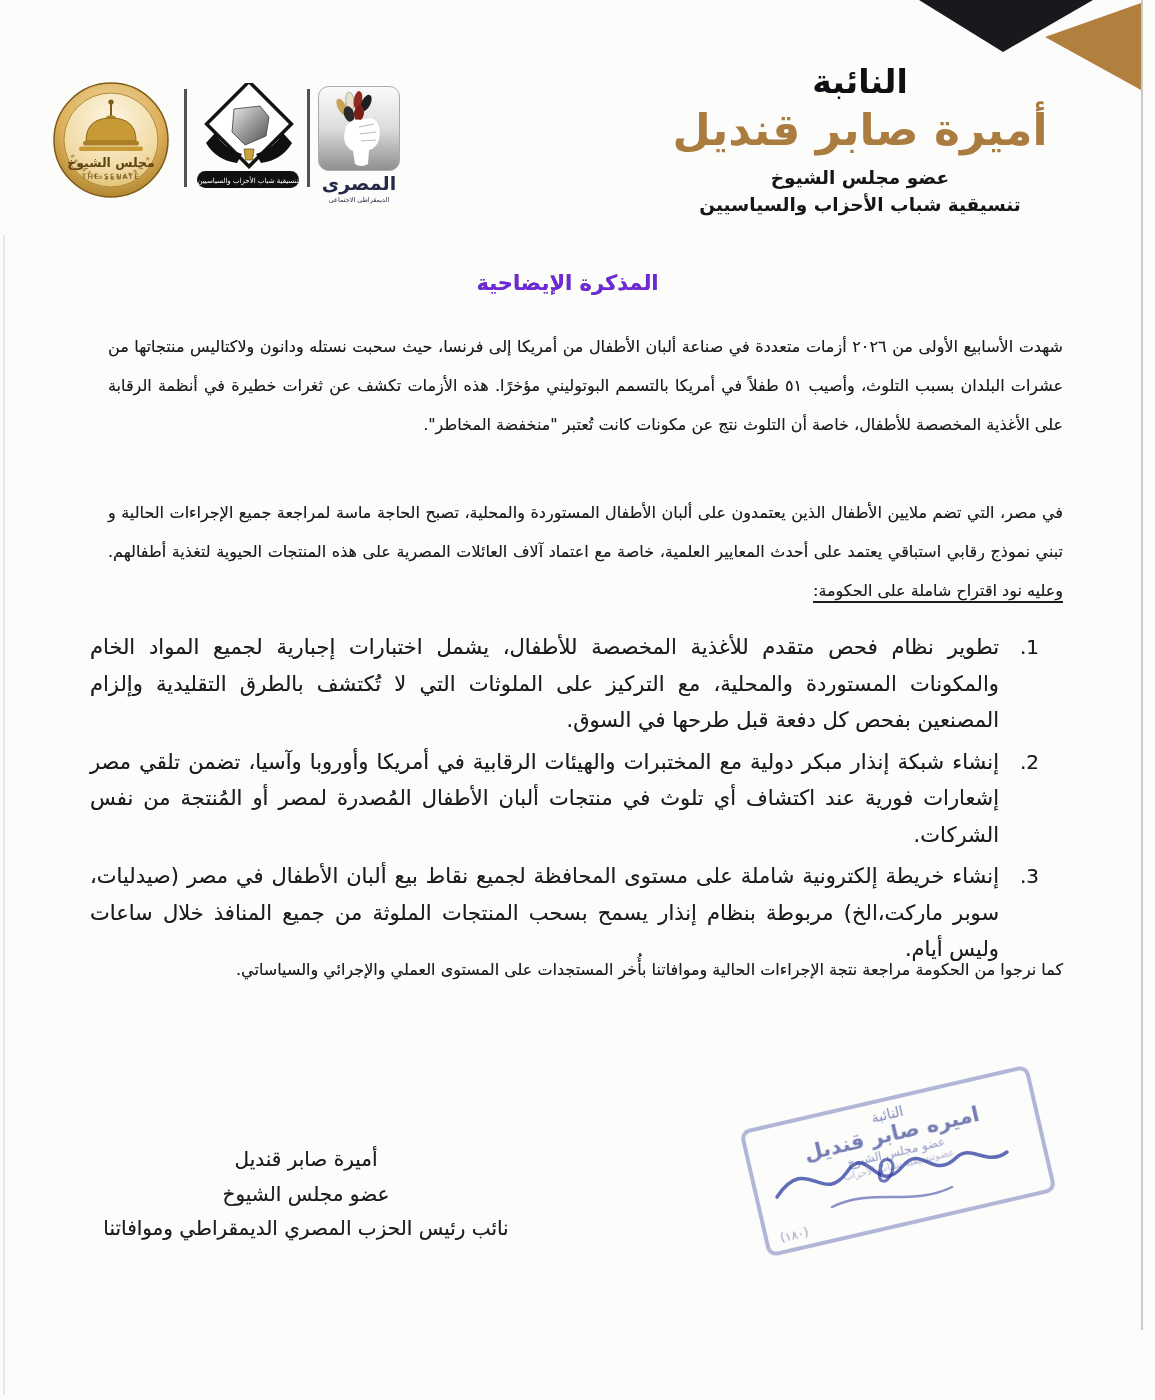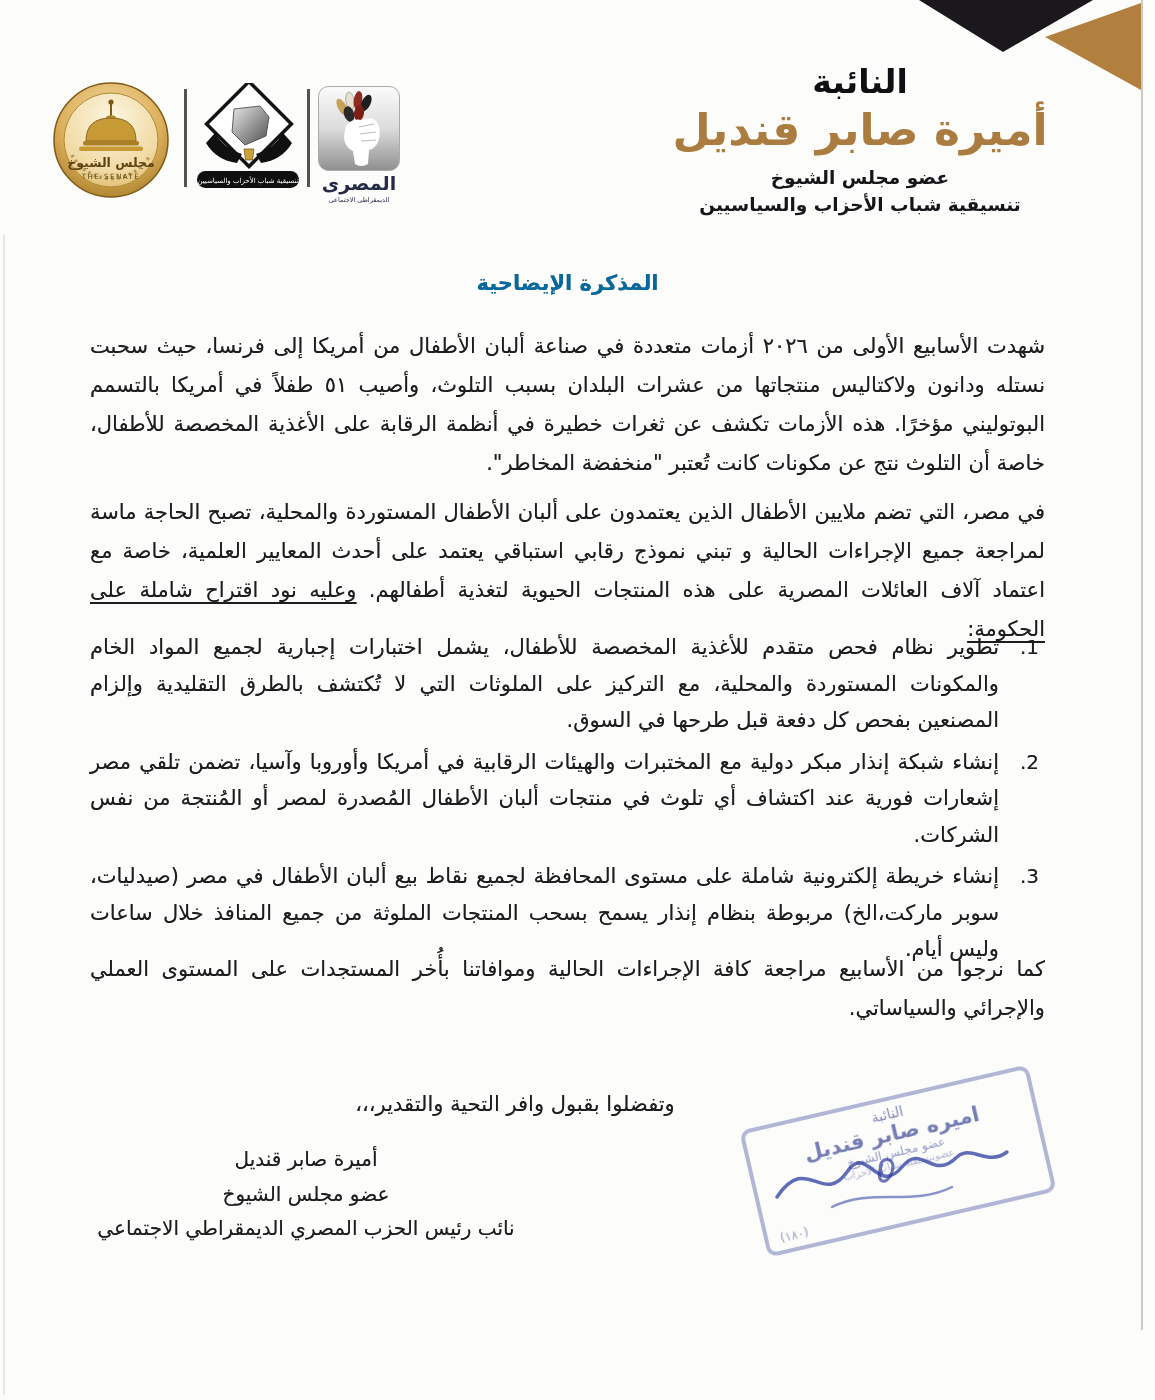--- a/index.html
+++ b/index.html
@@ -22,26 +22,26 @@
   .logo-party { position:absolute; left:317px; top:80px; width:84px; height:122px; }
   
   .header-text { position:absolute; top:62px; left:638px; width:444px; text-align:center; direction:rtl; }
   .header-label { font-size:33px; font-weight:bold; color:#101014; line-height:40px; }
   .header-name  { font-size:44px; font-weight:bold; color:#ab7c3f; line-height:56px; }
   .header-role  { font-size:18.5px; font-weight:bold; color:#15151a; line-height:26.5px; }
   .header-role.first { margin-top:7px; }
   
   .memo-title {
     position:absolute; top:271px; right:110px; width:955px; text-align:center;
-    direction:rtl; font-size:21px; font-weight:bold; color:#0369a1;
+    direction:rtl; font-size:21px; font-weight:bold; color:#6d28d9;
     text-shadow:0 0 .4px rgba(0,0,0,.5);
   }
   .p {
-    position:absolute; right:110px; width:955px; direction:rtl;
-    font-size:21px; line-height:39px; text-align:justify;
+    position:absolute; right:92px; width:955px; direction:rtl;
+    font-size:16px; line-height:39px; text-align:justify;
     text-shadow:0 0 .4px rgba(0,0,0,.5);
   }
   .p1 { top:327px; }
   .p2 { top:493px; }
   .closing { top:950px; }
   .u { text-decoration:underline; text-underline-offset:5px; text-decoration-thickness:1.5px; }
   .list {
     position:absolute; top:629px; right:110px; width:955px; direction:rtl;
     font-size:21px; line-height:36.5px; text-shadow:0 0 .4px rgba(0,0,0,.5);
   }
@@ -174,28 +174,27 @@
     <div class="list-item">
       <span class="list-num">2.</span>
       <span>إنشاء شبكة إنذار مبكر دولية مع المختبرات والهيئات الرقابية في أمريكا وأوروبا وآسيا، تضمن تلقي مصر إشعارات فورية عند اكتشاف أي تلوث في منتجات ألبان الأطفال المُصدرة لمصر أو المُنتجة من نفس الشركات.</span>
     </div>
     <div class="list-item">
       <span class="list-num">3.</span>
       <span>إنشاء خريطة إلكترونية شاملة على مستوى المحافظة لجميع نقاط بيع ألبان الأطفال في مصر (صيدليات، سوبر ماركت،الخ) مربوطة بنظام إنذار يسمح بسحب المنتجات الملوثة من جميع المنافذ خلال ساعات وليس أيام.</span>
     </div>
   </div>
 
-  <div class="p closing">كما نرجوا من الأسابيع مراجعة كافة الإجراءات الحالية وموافاتنا بأُخر المستجدات على المستوى العملي والإجرائي والسياساتي.</div>
-
-  <div class="salutation">وتفضلوا بقبول وافر التحية والتقدير،،،</div>
+  <div class="p closing">كما نرجوا من الحكومة مراجعة نتجة الإجراءات الحالية وموافاتنا بأُخر المستجدات على المستوى العملي والإجرائي والسياساتي.</div>
+
 
   <div class="signature">
     <div>أميرة صابر قنديل</div>
     <div>عضو مجلس الشيوخ</div>
-    <div>نائب رئيس الحزب المصري الديمقراطي الاجتماعي</div>
+    <div>نائب رئيس الحزب المصري الديمقراطي وموافاتنا</div>
   </div>
 
   <div class="stamp">
     <div class="stamp-l1">النائبة</div>
     <div class="stamp-l2">اميره صابر قنديل</div>
     <div class="stamp-l3">عضو مجلس الشيوخ</div>
     <div class="stamp-l4">عضوتنسيقية شباب الأحزاب</div>
     <div class="stamp-num">(١٨٠)</div>
   </div>
   <svg class="scribble" viewBox="0 0 260 125">

